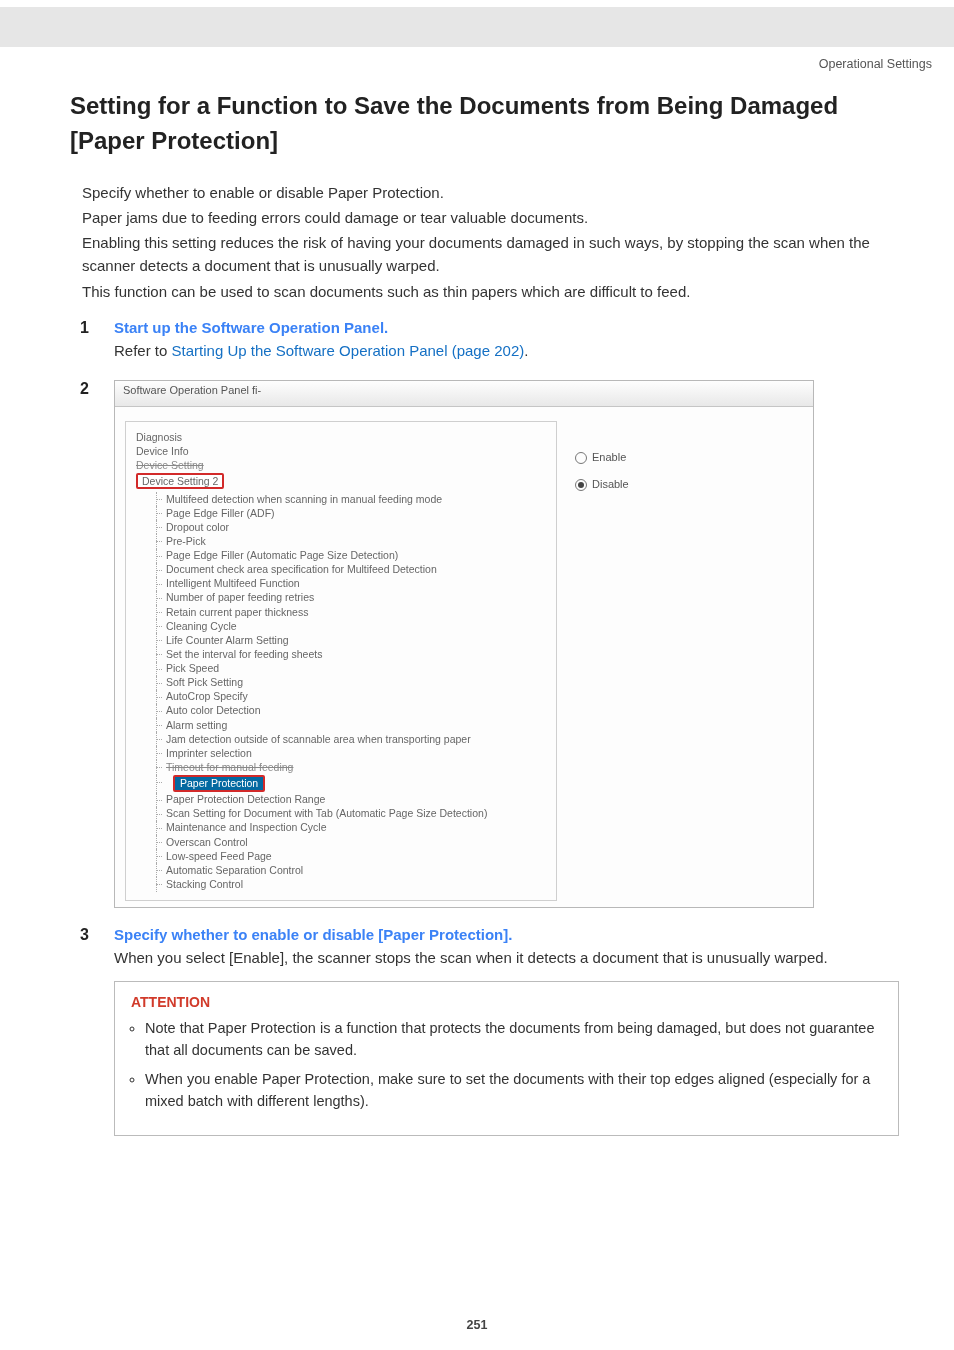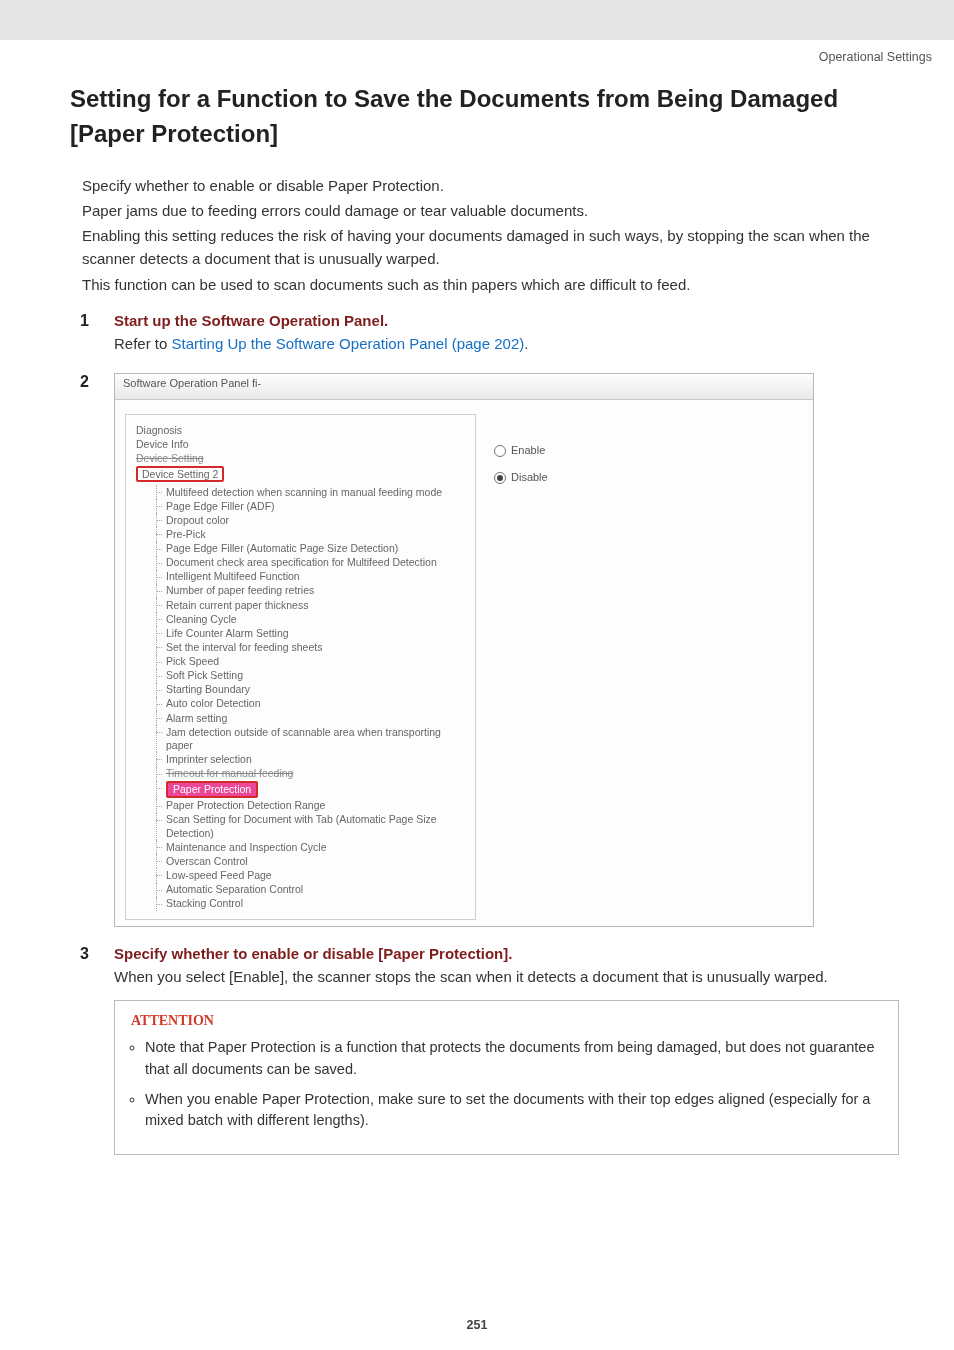--- a/index.html
+++ b/index.html
@@ -8,21 +8,21 @@
     background: #ffffff;
     font-family: "Segoe UI", Arial, sans-serif;
     color: #333333;
     font-size: 15px;
   }
   .page {
     width: 954px;
     min-height: 1350px;
     box-sizing: border-box;
     position: relative;
-    padding: 0 0 40px 0;
+    padding: 7px 0 40px 0;
   }
   .topbar {
     height: 40px;
     background: #e6e6e6;
   }
   .breadcrumb {
     text-align: right;
     font-size: 12.5px;
     color: #555;
     padding: 10px 22px 18px 0;
@@ -59,21 +59,21 @@
     position: absolute;
     left: -20px;
     top: 0;
     font-weight: 700;
     font-size: 16px;
     color: #222;
   }
   .step-title {
     font-weight: 700;
     font-size: 15px;
-    color: #7f1d1d;
+    color: #3b82f6;
     margin-bottom: 3px;
   }
   .step-body {
     font-size: 15px;
     line-height: 1.55;
   }
   .link {
     color: #1570c4;
   }
 
@@ -94,21 +94,21 @@
     padding: 3px 8px 0 8px;
   }
   .shot-body {
     display: flex;
     padding: 14px 10px 6px 10px;
     gap: 18px;
   }
   .fieldset {
     border: 1px solid #cfcfcf;
     padding: 8px 8px 8px 10px;
-    width: 351px;
+    width: 432px;
     box-sizing: border-box;
     font-size: 10.5px;
     color: #666;
   }
   .root-item {
     padding: 1px 0;
   }
   .root-strike {
     text-decoration: line-through;
     color: #888;
@@ -143,25 +143,26 @@
   .tree li::after {
     content: "";
     position: absolute;
     left: 0;
     top: 7px;
     width: 6px;
     border-top: 1px dotted #aaa;
   }
   .sel-item {
     display: inline-block;
-    background: #ec4899;
+    background: #0369a1;
     color: #fff;
     padding: 0 5px;
     border: 2px solid #d22a2a;
     border-radius: 2px;
+    margin-left: 7px;
   }
   .right-pane {
     padding-top: 30px;
     font-size: 11px;
     color: #555;
   }
   .radio-row {
     margin-bottom: 14px;
   }
   .radio-dot {
@@ -201,21 +202,20 @@
   .attention {
     border: 1px solid #bbbbbb;
     margin: 12px 0 0 0;
     padding: 12px 16px 14px 16px;
   }
   .attention-title {
     color: #d13a2a;
     font-weight: 700;
     font-size: 14px;
     margin-bottom: 8px;
-    font-family: Liberation Serif, serif;
   }
   .attention ul {
     margin: 0;
     padding-left: 14px;
   }
   .attention li {
     margin-bottom: 8px;
     line-height: 1.5;
     font-size: 14.5px;
   }
@@ -275,21 +275,21 @@
               <li>Page Edge Filler (Automatic Page Size Detection)</li>
               <li>Document check area specification for Multifeed Detection</li>
               <li>Intelligent Multifeed Function</li>
               <li>Number of paper feeding retries</li>
               <li>Retain current paper thickness</li>
               <li>Cleaning Cycle</li>
               <li>Life Counter Alarm Setting</li>
               <li>Set the interval for feeding sheets</li>
               <li>Pick Speed</li>
               <li>Soft Pick Setting</li>
-              <li>Starting Boundary</li>
+              <li>AutoCrop Specify</li>
               <li>Auto color Detection</li>
               <li>Alarm setting</li>
               <li>Jam detection outside of scannable area when transporting paper</li>
               <li>Imprinter selection</li>
               <li class="root-strike">Timeout for manual feeding</li>
               <li><span class="sel-item">Paper Protection</span></li>
               <li>Paper Protection Detection Range</li>
               <li>Scan Setting for Document with Tab (Automatic Page Size Detection)</li>
               <li>Maintenance and Inspection Cycle</li>
               <li>Overscan Control</li>

